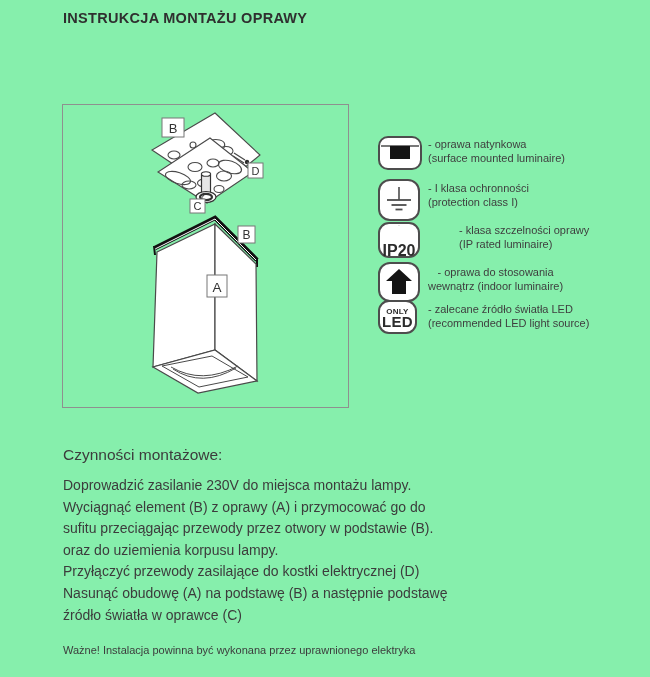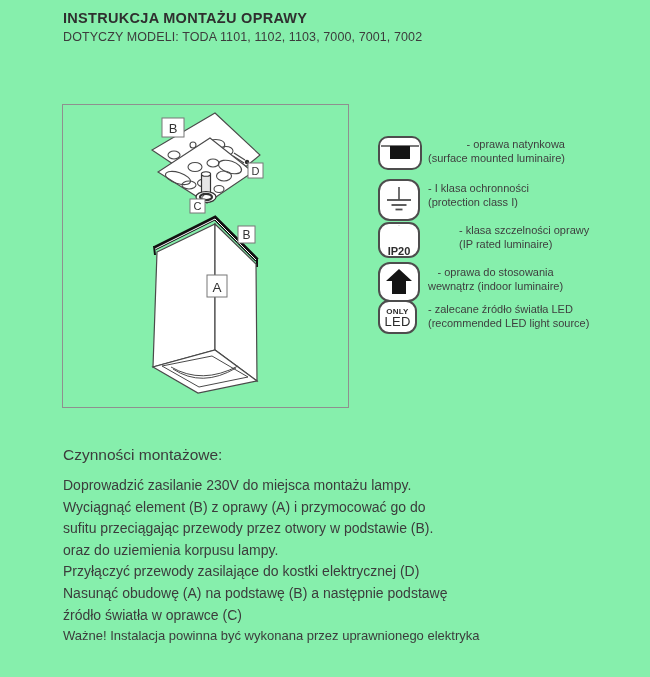--- a/index.html
+++ b/index.html
@@ -28,35 +28,34 @@
   .legend-row { position: absolute; left: 0; }
   .legend-icon {
     position: absolute; left: 0; top: 0;
     border: 2px solid #4d4d4d; border-radius: 11px;
     background: #fff;
     display: flex; align-items: center; justify-content: center;
     flex-direction: column;
   }
   .legend-text { position: absolute; font-size: 11px; line-height: 13.5px; color: #3e3e3e; white-space: nowrap; }
   .legend-text .it { }
-  .ip-label { font-size: 11px; font-weight: bold; color: #2c2c2c; letter-spacing: 0; line-height: 10px; margin-top: 20px; }
+  .ip-label { font-size: 16px; font-weight: bold; color: #2c2c2c; letter-spacing: 0; line-height: 10px; margin-top: 20px; }
   .onlyled-top { font-size: 8px; font-weight: bold; color: #2c2c2c; line-height: 9px; letter-spacing: 0.2px;}
-  .onlyled-bottom { font-size: 13px; font-weight: normal; color: #2c2c2c; line-height: 12px; letter-spacing: 0.3px;}
+  .onlyled-bottom { font-size: 15px; font-weight: bold; color: #2c2c2c; line-height: 12px; letter-spacing: 0.3px;}
   .steps-heading { left: 63px; top: 446px; font-size: 15.5px; color: #3c3c3c; text-align: center; }
   .steps { left: 63px; top: 475px; font-size: 14px; line-height: 21.6px; color: #3c3c3c; }
-  .warning { left: 63px; top: 628px; font-size: 13px; color: #3c3c3c; }
+  .warning { left: 63px; top: 644px; font-size: 11px; color: #3c3c3c; }
   svg text { font-family: "Liberation Sans", sans-serif; fill: #333; }
 </style>
 </head>
 <body>
 
 <div class="page">
 
   <div class="abs title">INSTRUKCJA MONTAŻU OPRAWY</div>
-  <div class="abs subtitle">DOTYCZY MODELI: TODA 1101, 1102, 1103, 7000, 7001, 7002</div>
 
   <div class="abs diagram-frame">
     <svg width="287" height="304" viewBox="0 0 287 304">
 
       <rect x="0.5" y="0.5" width="286" height="303" fill="none" stroke="#8f8f8f" stroke-width="1"></rect>
 
       <g stroke="#4a4a4a" stroke-width="1.1" fill="none">
 
         <polygon points="153,9 198,51 153,88 90,46" fill="#ffffff"></polygon>
         <circle cx="131" cy="41" r="3"></circle>
@@ -124,21 +123,21 @@
 
   <div class="abs legend">
 
     <div class="legend-row" style="top:2px;">
       <div class="legend-icon" style="width:44px; height:34px; border-radius:10px;">
         <svg width="40" height="30" viewBox="0 0 40 30">
           <line x1="1" y1="8" x2="39" y2="8" stroke="#4d4d4d" stroke-width="1.6"></line>
           <rect x="10" y="8" width="20" height="13" fill="#141414"></rect>
         </svg>
       </div>
-      <div class="legend-text" style="left:50px; top:2px;text-align:right;">
+      <div class="legend-text" style="left:50px; top:2px;">
         <div>- oprawa natynkowa</div>
         <div class="it">(surface mounted luminaire)</div>
       </div>
     </div>
 
     <div class="legend-row" style="top:45px;">
       <div class="legend-icon" style="width:42px; height:42px; border-radius:12px;">
         <svg width="36" height="36" viewBox="0 0 36 36">
           <line x1="18" y1="5" x2="18" y2="18" stroke="#4d4d4d" stroke-width="1.6"></line>
           <line x1="6" y1="18" x2="30" y2="18" stroke="#4d4d4d" stroke-width="1.8"></line>

